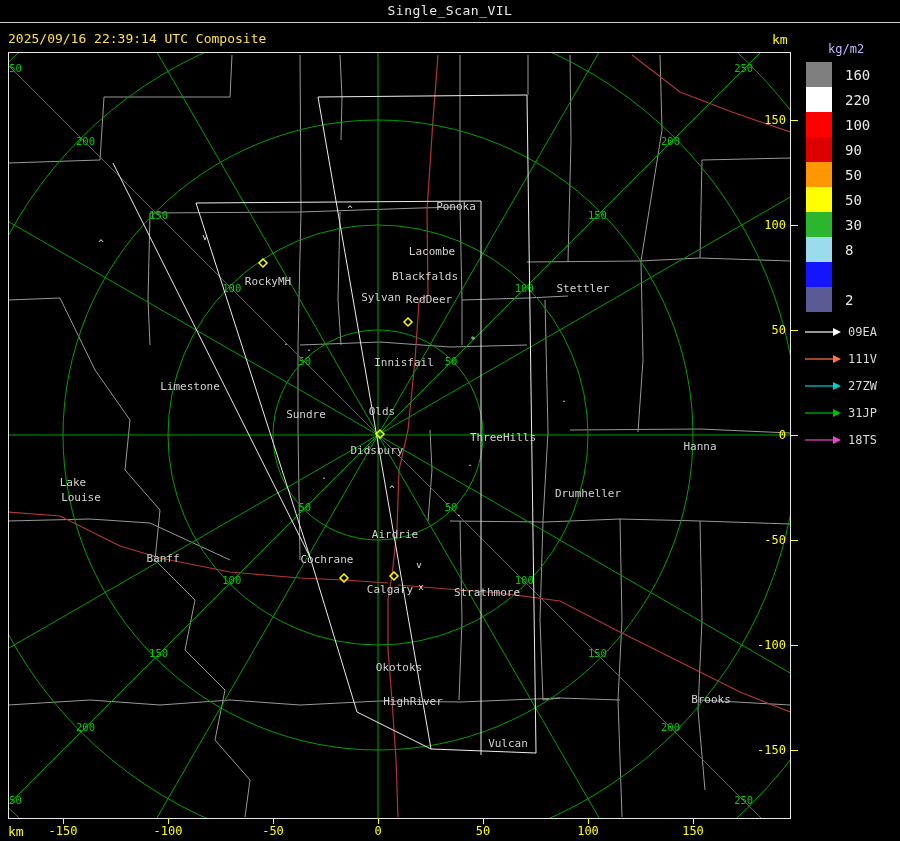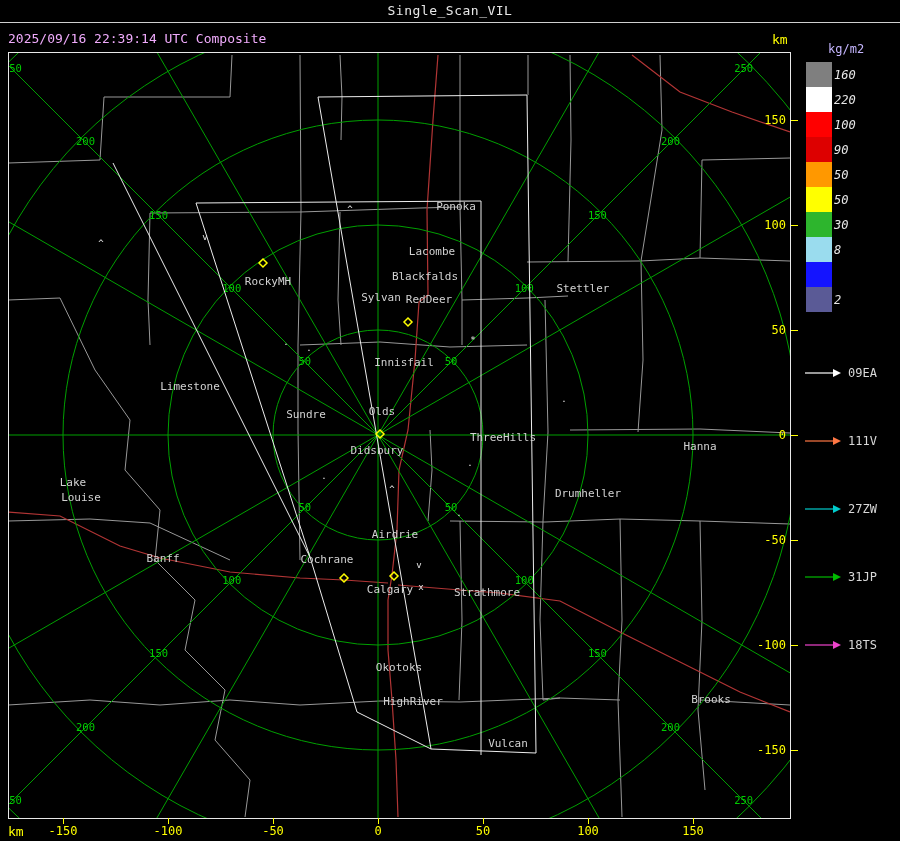--- a/index.html
+++ b/index.html
@@ -1,36 +1,36 @@
 <!DOCTYPE html>
 <html><head>
 <meta charset="utf-8">
 <style>
   html,body{margin:0;padding:0;background:#000;width:900px;height:841px;overflow:hidden;
     font-family:"DejaVu Sans Mono",monospace;}
   #titlebar{position:absolute;left:0;top:3px;width:900px;text-align:center;
     color:#e8e8e8;font-size:13px;letter-spacing:0.5px;}
   #title-rule{position:absolute;left:0;top:22px;width:900px;height:1px;background:#cfcfcf;}
-  #timestamp{position:absolute;left:8px;top:31px;color:#f0abfc;font-size:13px;}
+  #timestamp{position:absolute;left:8px;top:31px;color:#fde047;font-size:13px;}
   #y-unit{position:absolute;left:772px;top:32px;color:#ffff00;font-size:13px;}
   #x-unit{position:absolute;left:8px;top:824px;color:#ffff00;font-size:13px;}
   #map-frame{position:absolute;left:8px;top:52px;width:783px;height:767px;
     border:1px solid #e8e8e8;box-sizing:border-box;background:#000;}
   #map-svg{display:block;}
   .ylab{position:absolute;width:40px;text-align:right;color:#ffff00;font-size:12px;}
   .xlab{position:absolute;width:44px;text-align:center;color:#ffff00;font-size:12px;}
   .ytick{position:absolute;width:7px;height:1px;background:#ffff00;}
   .xtick{position:absolute;width:1px;height:6px;background:#ffff00;}
   #scale-title{position:absolute;left:828px;top:42px;color:#c4b5fd;font-size:12px;}
   #scale-legend{position:absolute;left:806px;top:62px;}
   .scale-row{display:flex;align-items:center;height:25px;}
   .swatch{width:26px;height:25px;}
-  .scale-label{margin-left:2px;color:#e8e8e8;font-size:12px;font-style:italic;}
+  .scale-label{margin-left:13px;color:#e8e8e8;font-size:14px;}
   #station-legend{position:absolute;left:804px;top:318px;}
-  .station-row{display:flex;align-items:center;height:27px;margin-top:41px;}
+  .station-row{display:flex;align-items:center;height:27px;}
   .station-id{margin-left:6px;color:#d8d8d8;font-size:12px;}
 </style>
 </head>
 <body>
 
 <div id="titlebar">
   <span>Single_Scan_VIL</span>
 </div>
 <div id="title-rule"></div>
 

